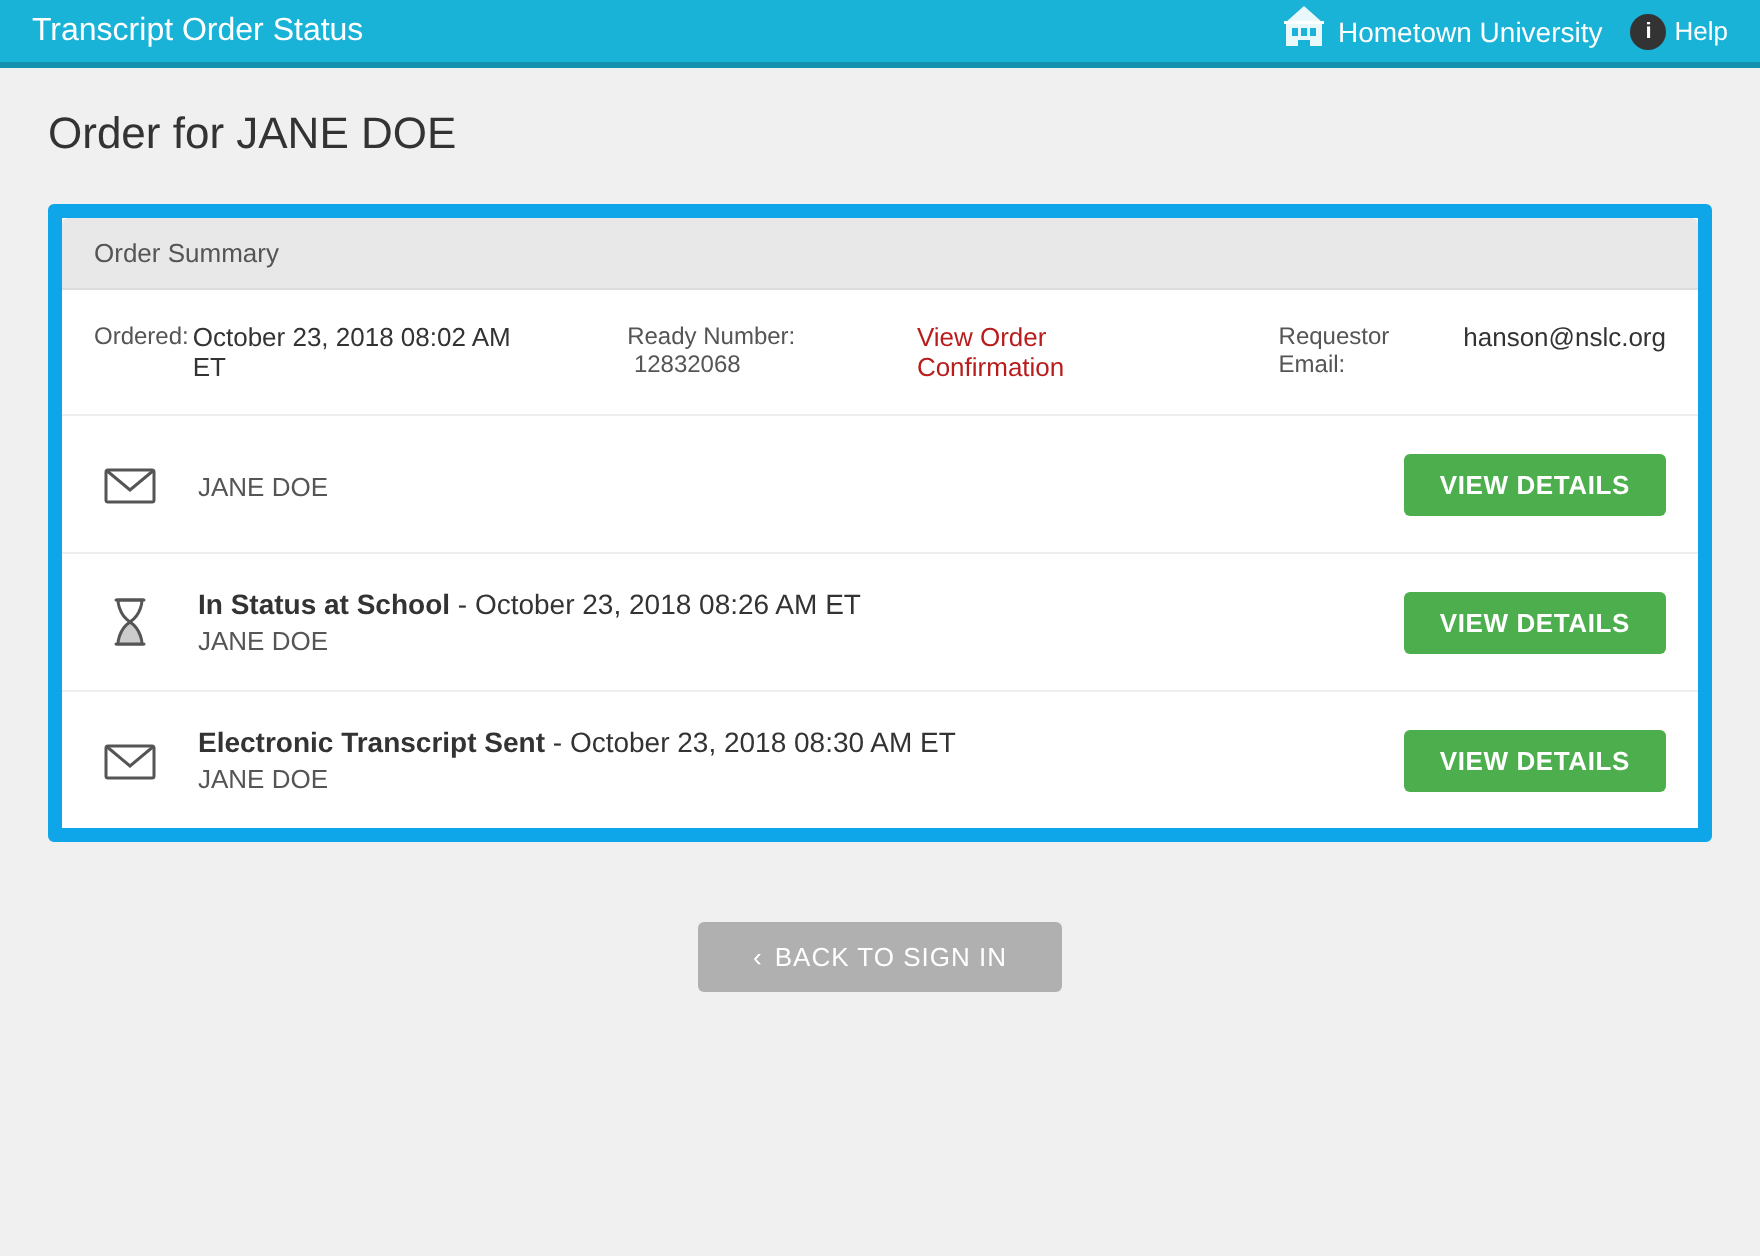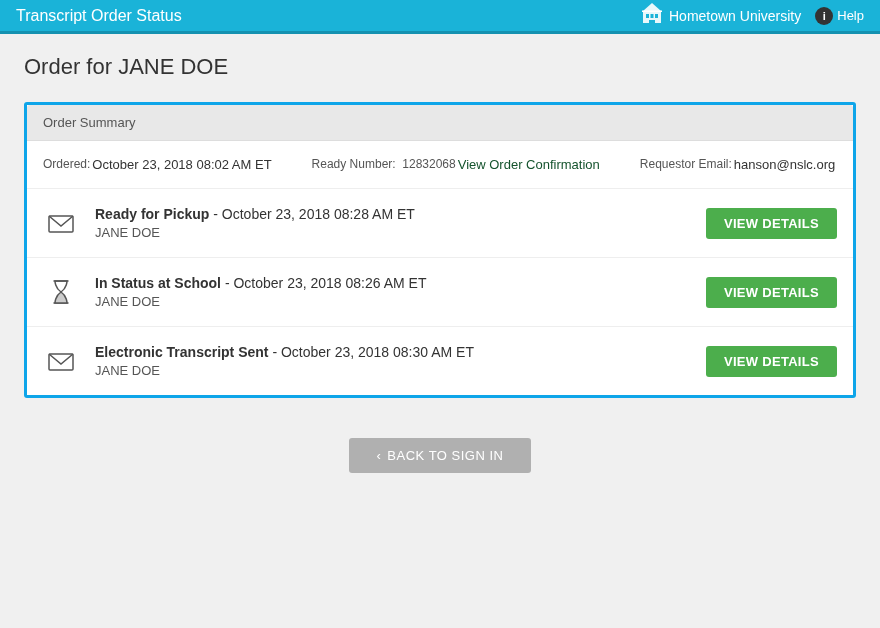--- a/index.html
+++ b/index.html
@@ -78,21 +78,21 @@
     .order-title {
       font-size: 22px;
       font-weight: normal;
       color: #333;
       margin-bottom: 22px;
     }
 
     
     .order-card {
       background: #fff;
-      border: 3px solid #0ea5e9;
+      border: 7px solid #0ea5e9;
       border-radius: 3px;
       margin-bottom: 30px;
     }
 
     .order-card-header {
       background: #e8e8e8;
       padding: 10px 16px;
       font-size: 13px;
       color: #555;
       border-bottom: 1px solid #ddd;
@@ -113,21 +113,21 @@
     }
     .meta-label {
       font-size: 12px;
       color: #555;
     }
     .meta-value {
       font-size: 13px;
       color: #333;
     }
     .meta-link {
-      color: #14532d;
+      color: #b91c1c;
       text-decoration: none;
       font-size: 13px;
       cursor: pointer;
     }
 
     
     .status-row {
       display: flex;
       align-items: center;
       padding: 16px;
@@ -260,23 +260,20 @@
     </div>
 
     <div class="status-row">
       <div class="status-icon">
         <svg class="envelope-svg" viewBox="0 0 28 28" fill="none" xmlns="http://www.w3.org/2000/svg">
           <rect x="2" y="7" width="24" height="16" rx="1" stroke="#555" stroke-width="1.5" fill="none"></rect>
           <polyline points="2,7 14,17 26,7" stroke="#555" stroke-width="1.5" fill="none"></polyline>
         </svg>
       </div>
       <div class="status-info">
-        <div class="status-title">
-          <strong>Ready for Pickup</strong><span> - October 23, 2018 08:28 AM ET</span>
-        </div>
         <div class="status-name">JANE DOE</div>
       </div>
       <button class="view-details-btn">VIEW DETAILS</button>
     </div>
 
     <div class="status-row">
       <div class="status-icon">
         <svg class="hourglass-svg" viewBox="0 0 28 28" fill="none" xmlns="http://www.w3.org/2000/svg">
           <path d="M7 3h14M7 25h14" stroke="#555" stroke-width="1.5" stroke-linecap="round"></path>
           <path d="M8 3 C8 3 8 10 14 14 C20 10 20 3 20 3Z" stroke="#555" stroke-width="1.5" fill="none"></path>

